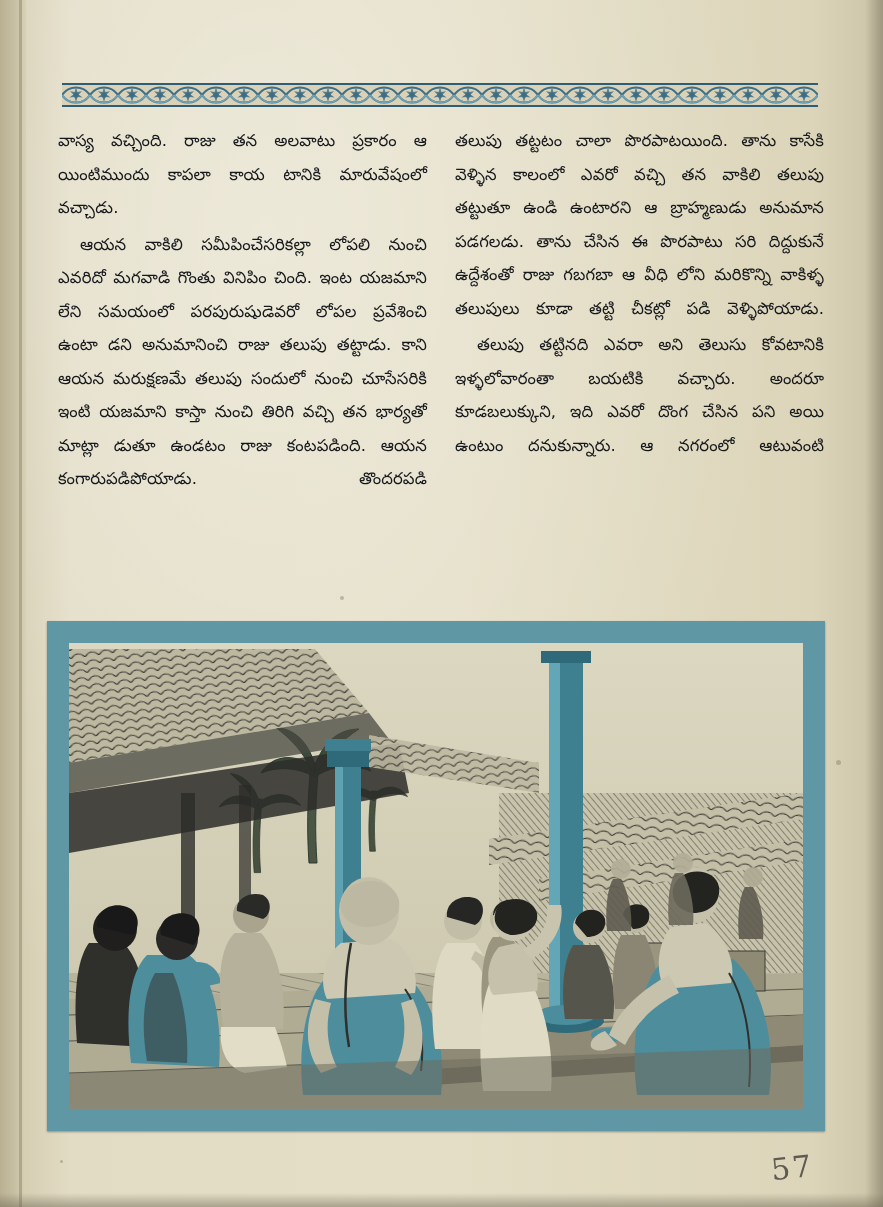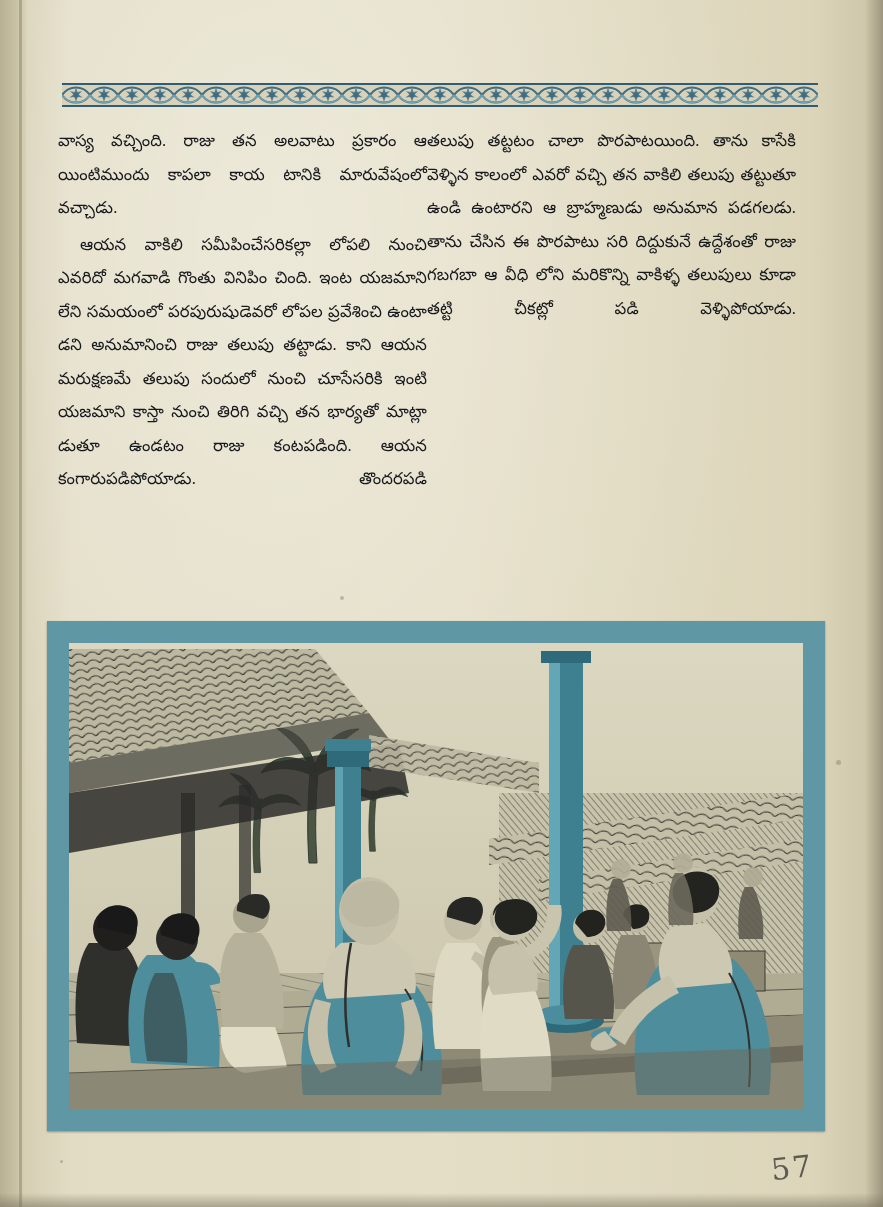--- a/index.html
+++ b/index.html
@@ -58,21 +58,21 @@
     height: 24px;
   }
 
   
   .columns {
     position: absolute;
     left: 58px;
     top: 124px;
     width: 766px;
     display: flex;
-    font-family: Liberation Serif, serif;
+    gap: 28px;
   }
   .col {
     width: 369px;
   }
   .col p {
     margin: 0;
     color: #16181c;
     font-size: 16.5px;
     line-height: 33.5px;
     text-align: justify;
@@ -150,20 +150,21 @@
     </svg>
   </div>
 
   <div class="columns">
     <div class="col">
       <p>వాస్య వచ్చింది. రాజు తన అలవాటు ప్రకారం ఆ యింటిముందు కాపలా కాయ టానికి మారువేషంలో వచ్చాడు.</p>
       <p class="indent">ఆయన వాకిలి సమీపించేసరికల్లా లోపలి నుంచి ఎవరిదో మగవాడి గొంతు వినిపిం చింది. ఇంట యజమాని లేని సమయంలో పరపురుషుడెవరో లోపల ప్రవేశించి ఉంటా డని అనుమానించి రాజు తలుపు తట్టాడు. కాని ఆయన మరుక్షణమే తలుపు సందులో నుంచి చూసేసరికి ఇంటి యజమాని కాస్తా నుంచి తిరిగి వచ్చి తన భార్యతో మాట్లా డుతూ ఉండటం రాజు కంటపడింది. ఆయన కంగారుపడిపోయాడు. తొందరపడి</p>
     </div>
     <div class="col">
       <p>తలుపు తట్టటం చాలా పొరపాటయింది. తాను కాసేకి వెళ్ళిన కాలంలో ఎవరో వచ్చి తన వాకిలి తలుపు తట్టుతూ ఉండి ఉంటారని ఆ బ్రాహ్మణుడు అనుమాన పడగలడు. తాను చేసిన ఈ పొరపాటు సరి దిద్దుకునే ఉద్దేశంతో రాజు గబగబా ఆ వీధి లోని మరికొన్ని వాకిళ్ళ తలుపులు కూడా తట్టి చీకట్లో పడి వెళ్ళిపోయాడు.</p>
+      <p class="indent">తలుపు తట్టినది ఎవరా అని తెలుసు కోవటానికి ఇళ్ళలోవారంతా బయటికి వచ్చారు. అందరూ కూడబలుక్కుని, ఇది ఎవరో దొంగ చేసిన పని అయి ఉంటుం దనుకున్నారు. ఆ నగరంలో ఆటువంటి</p>
     </div>
   </div>
 
   <div class="illustration">
     <div class="inner">
       <svg width="734" height="466" viewBox="0 0 734 466" xmlns="http://www.w3.org/2000/svg">
         <defs>
           <linearGradient id="sky" x1="0" y1="0" x2="0" y2="1">
             <stop offset="0%" stop-color="#dcd7c0"></stop>
             <stop offset="100%" stop-color="#c9c4ab"></stop>

